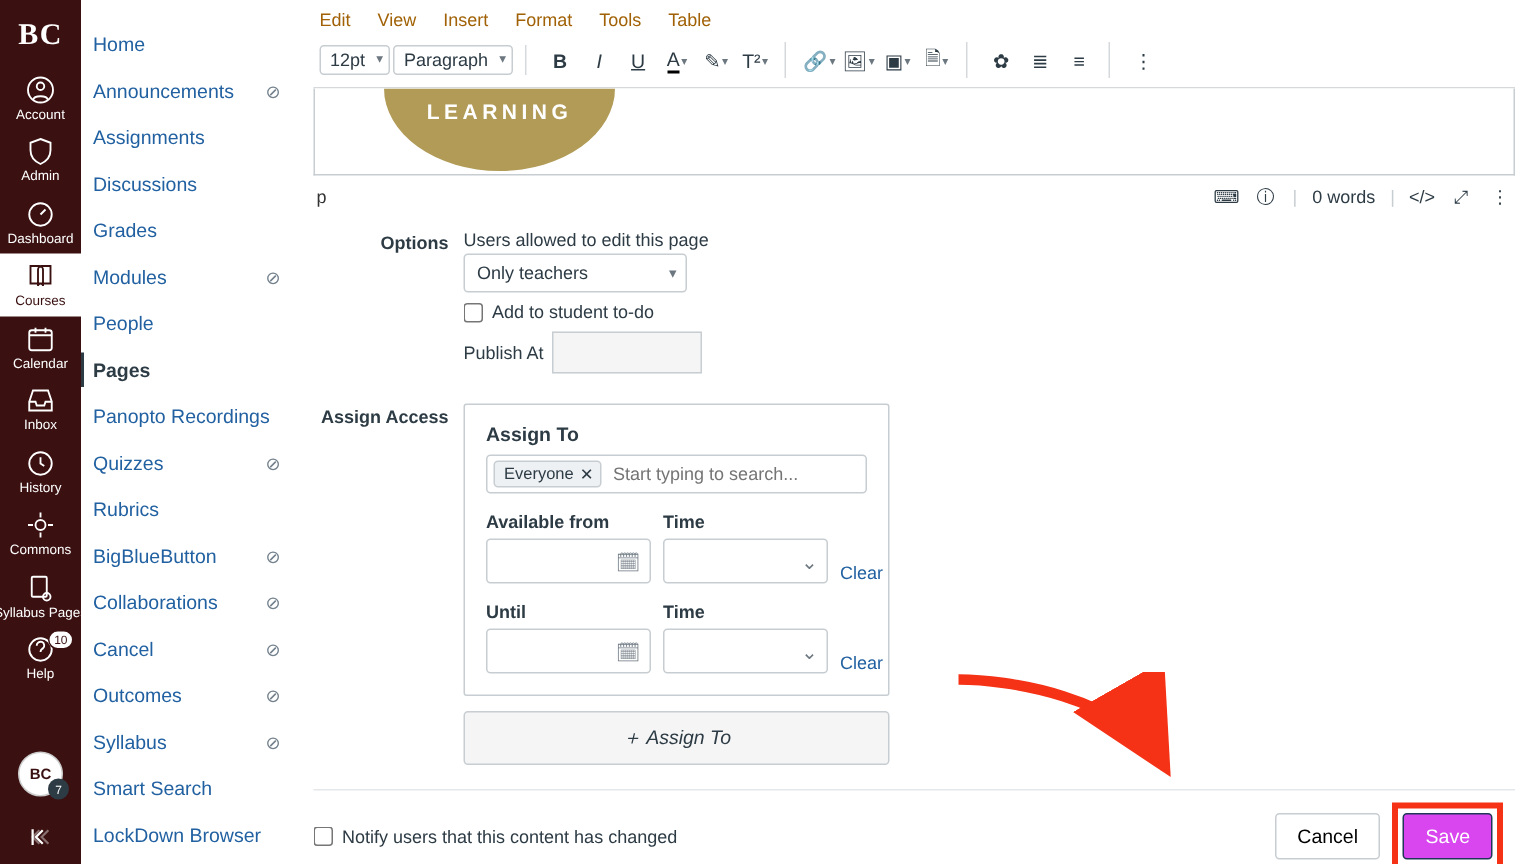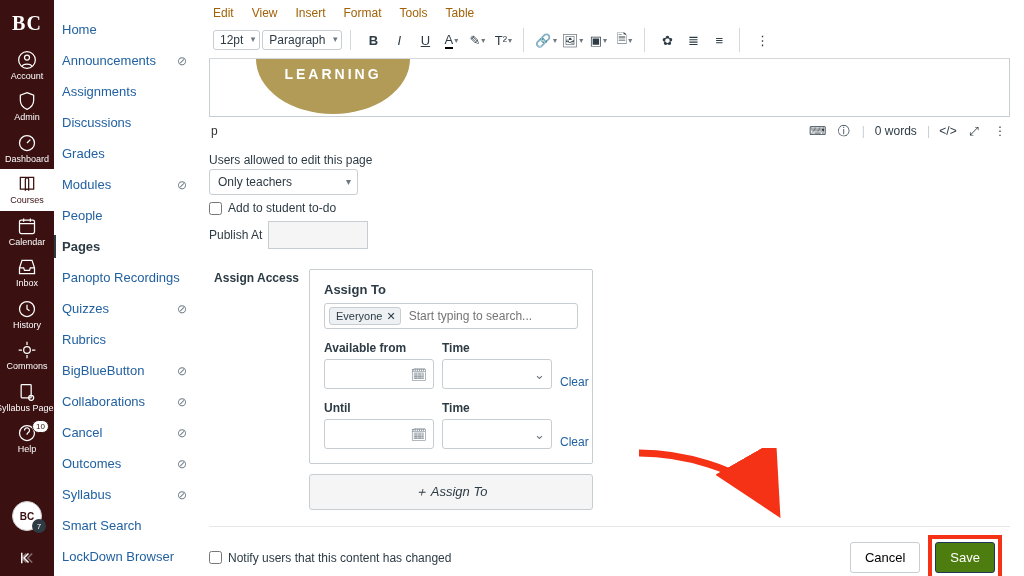--- a/index.html
+++ b/index.html
@@ -78,21 +78,21 @@
   .date-box .cal, .date-box .chev { color: #6c7780; font-size: 13px; }
   .clear-link { color: #2261a1; font-size: 12px; cursor: pointer; }
 
   .add-assign { width: 284px; border: 1px solid #c7cdd1; background: #f5f5f5; text-align: center; padding: 8px 0; margin-top: 10px; cursor: pointer; font-size: 13px; border-radius:3px;font-style:italic; }
 
   
   .footer { border-top: 1px solid #e5e8ea; margin-top: 16px; padding-top: 8px; display: flex; align-items: center; justify-content: space-between; padding-right: 8px; }
   .footer .left { display: flex; align-items: center; gap: 6px; font-size: 12px; }
   .footer .right { display: flex; align-items: center; gap: 8px; }
   .btn { padding: 7px 14px; font-size: 13px; border: 1px solid #c7cdd1; background: #fff; border-radius: 3px; cursor: pointer; }
-  .btn-primary { background: #4d7c0f; color: #fff; border-color: #203658; }
+  .btn-primary { background: #d946ef; color: #fff; border-color: #203658; }
 
   
   .hl-box { border: 4px solid #f53216; }
   .arrow-svg { position: absolute; pointer-events: none; }
 </style>
 </head>
 <body>
 
 <nav class="global-nav">
   <div class="logo">BC</div>
@@ -327,20 +327,21 @@
       <span class="sep">|</span>
       <span>0 words</span>
       <span class="sep">|</span>
       <span class="status-ic">&lt;/&gt;</span>
       <span class="status-ic">⤢</span>
       <span class="status-ic">⋮</span>
     </span>
   </div>
 
   <div class="section">
+    <div class="section-label">Options</div>
     <div class="section-body">
       <label class="small-label">Users allowed to edit this page</label>
       <div class="select-box">Only teachers</div>
       <div class="checkbox-row">
         <input type="checkbox" style="">
         <span>Add to student to-do</span>
       </div>
       <div class="checkbox-row" style="gap:6px;">
         <span class="small-label" style="margin:0">Publish At</span>
         <div class="input-date"></div>

